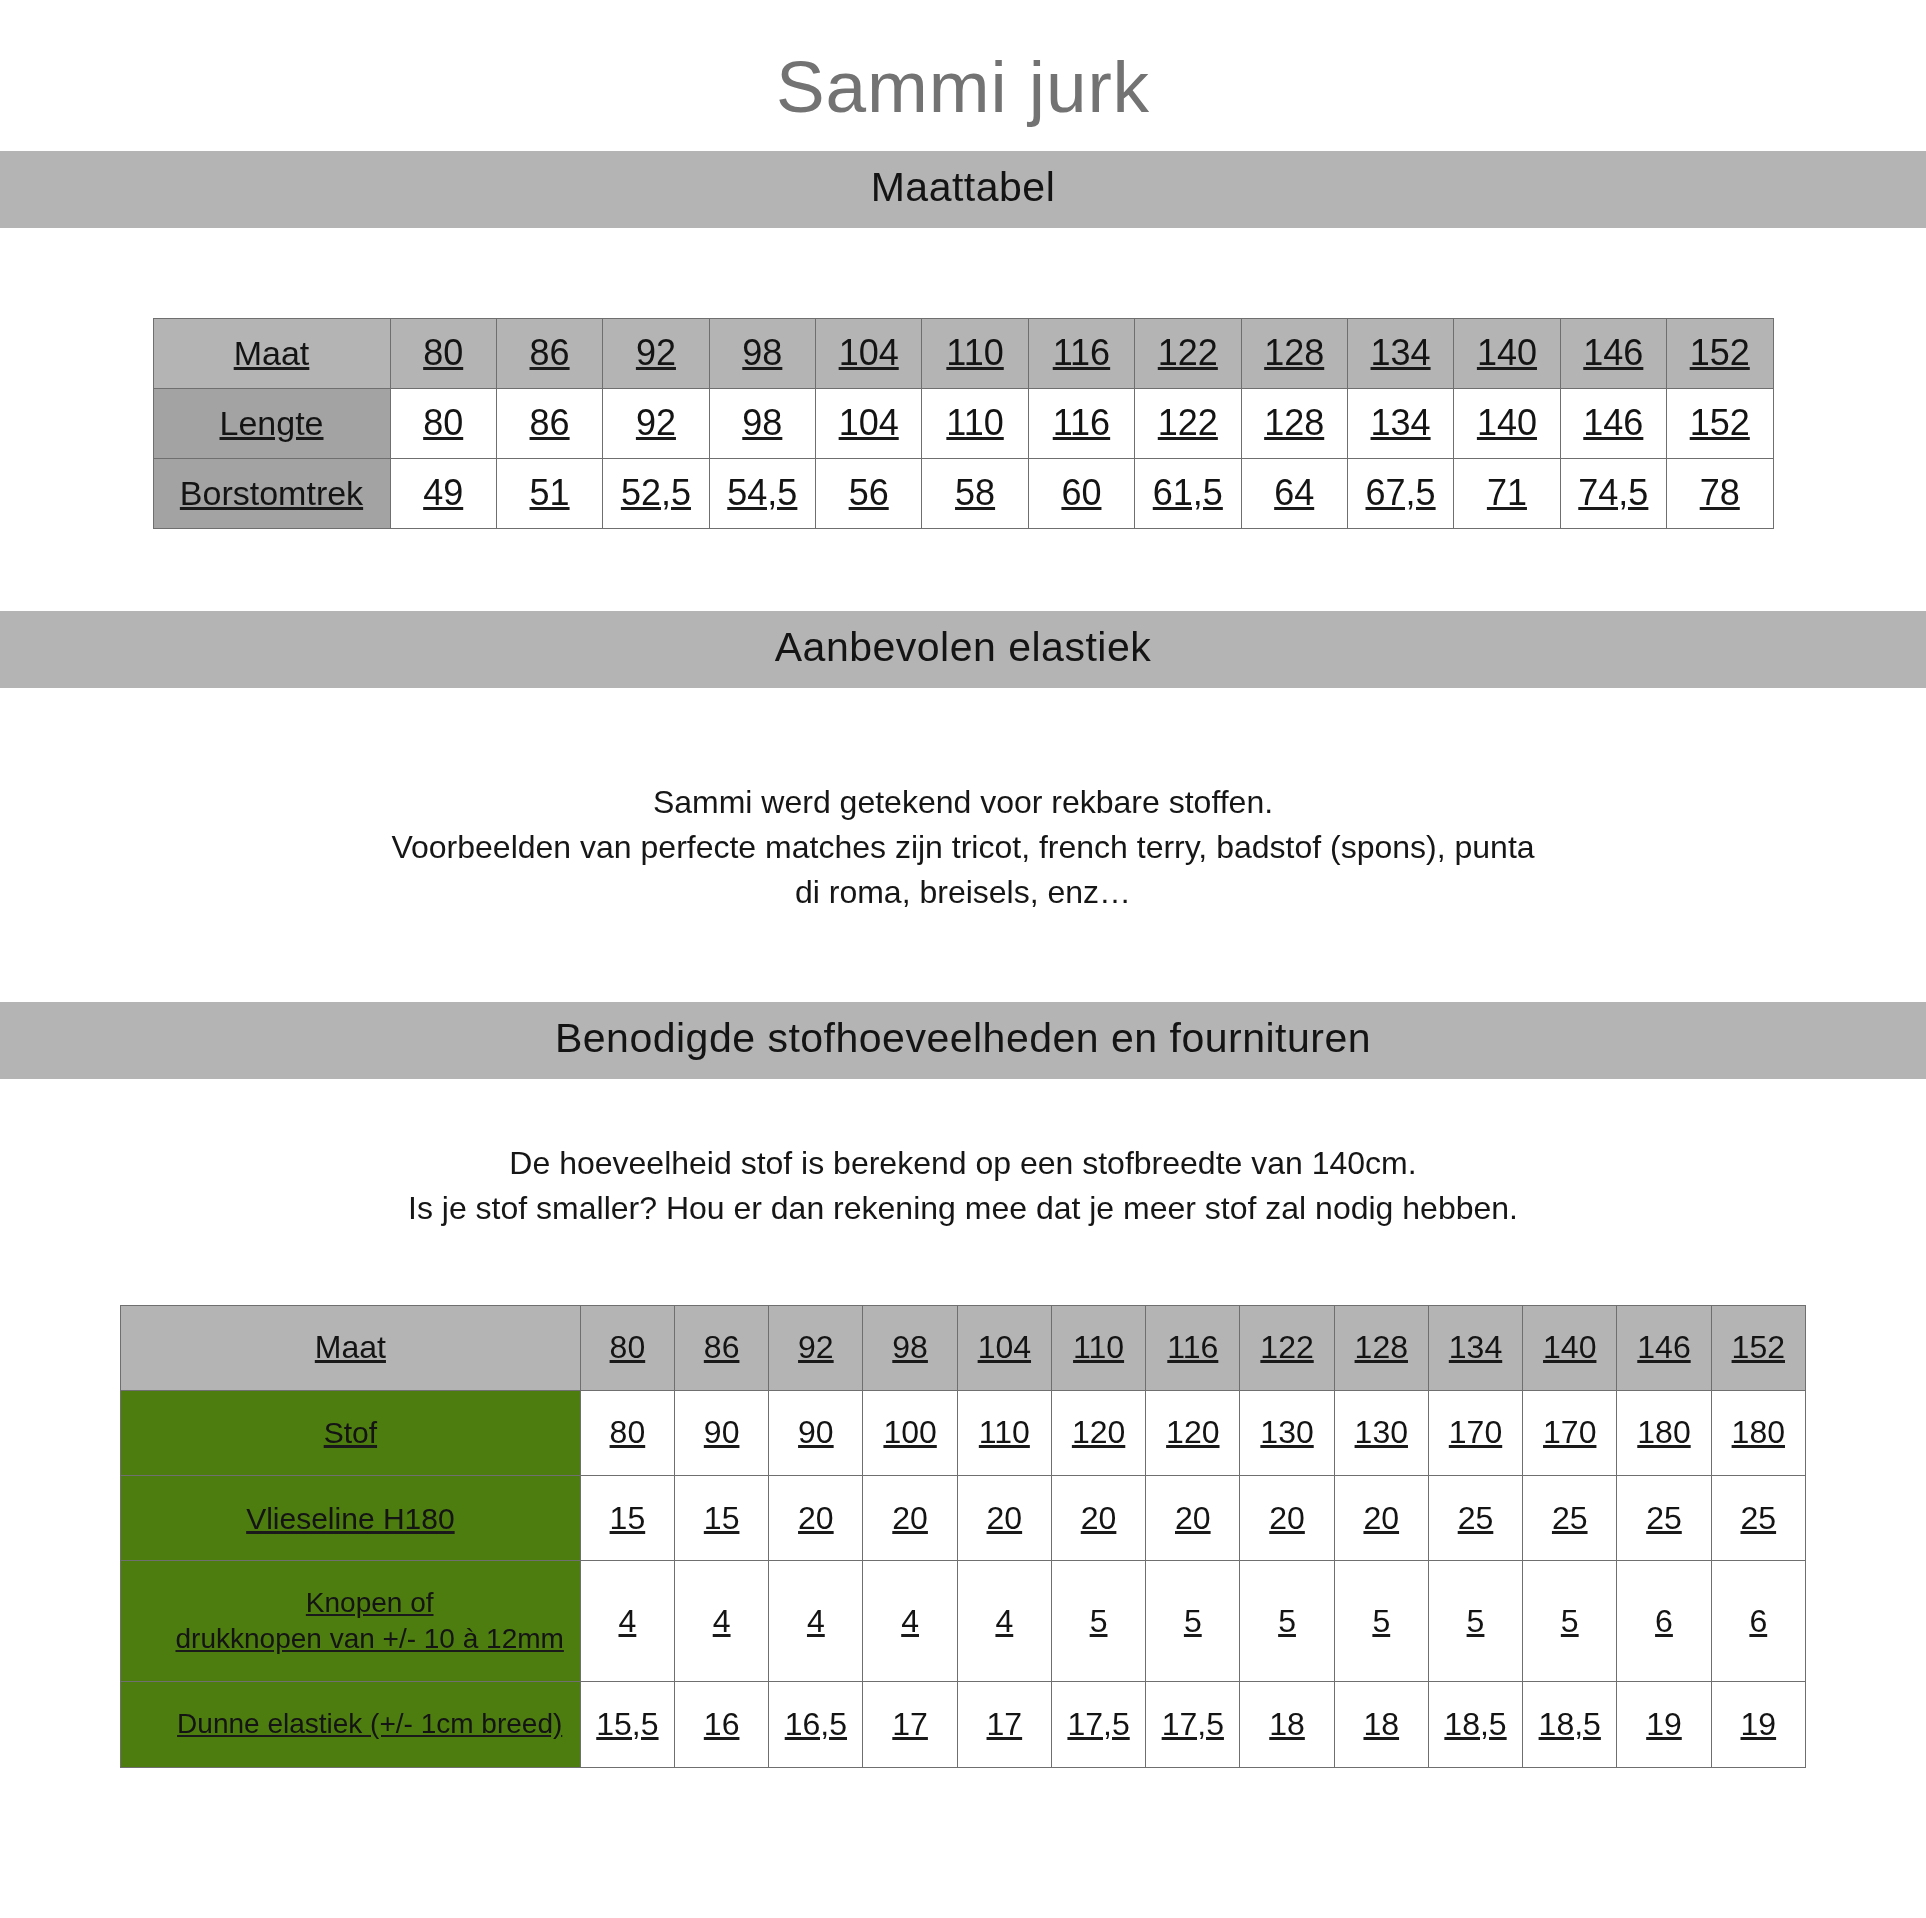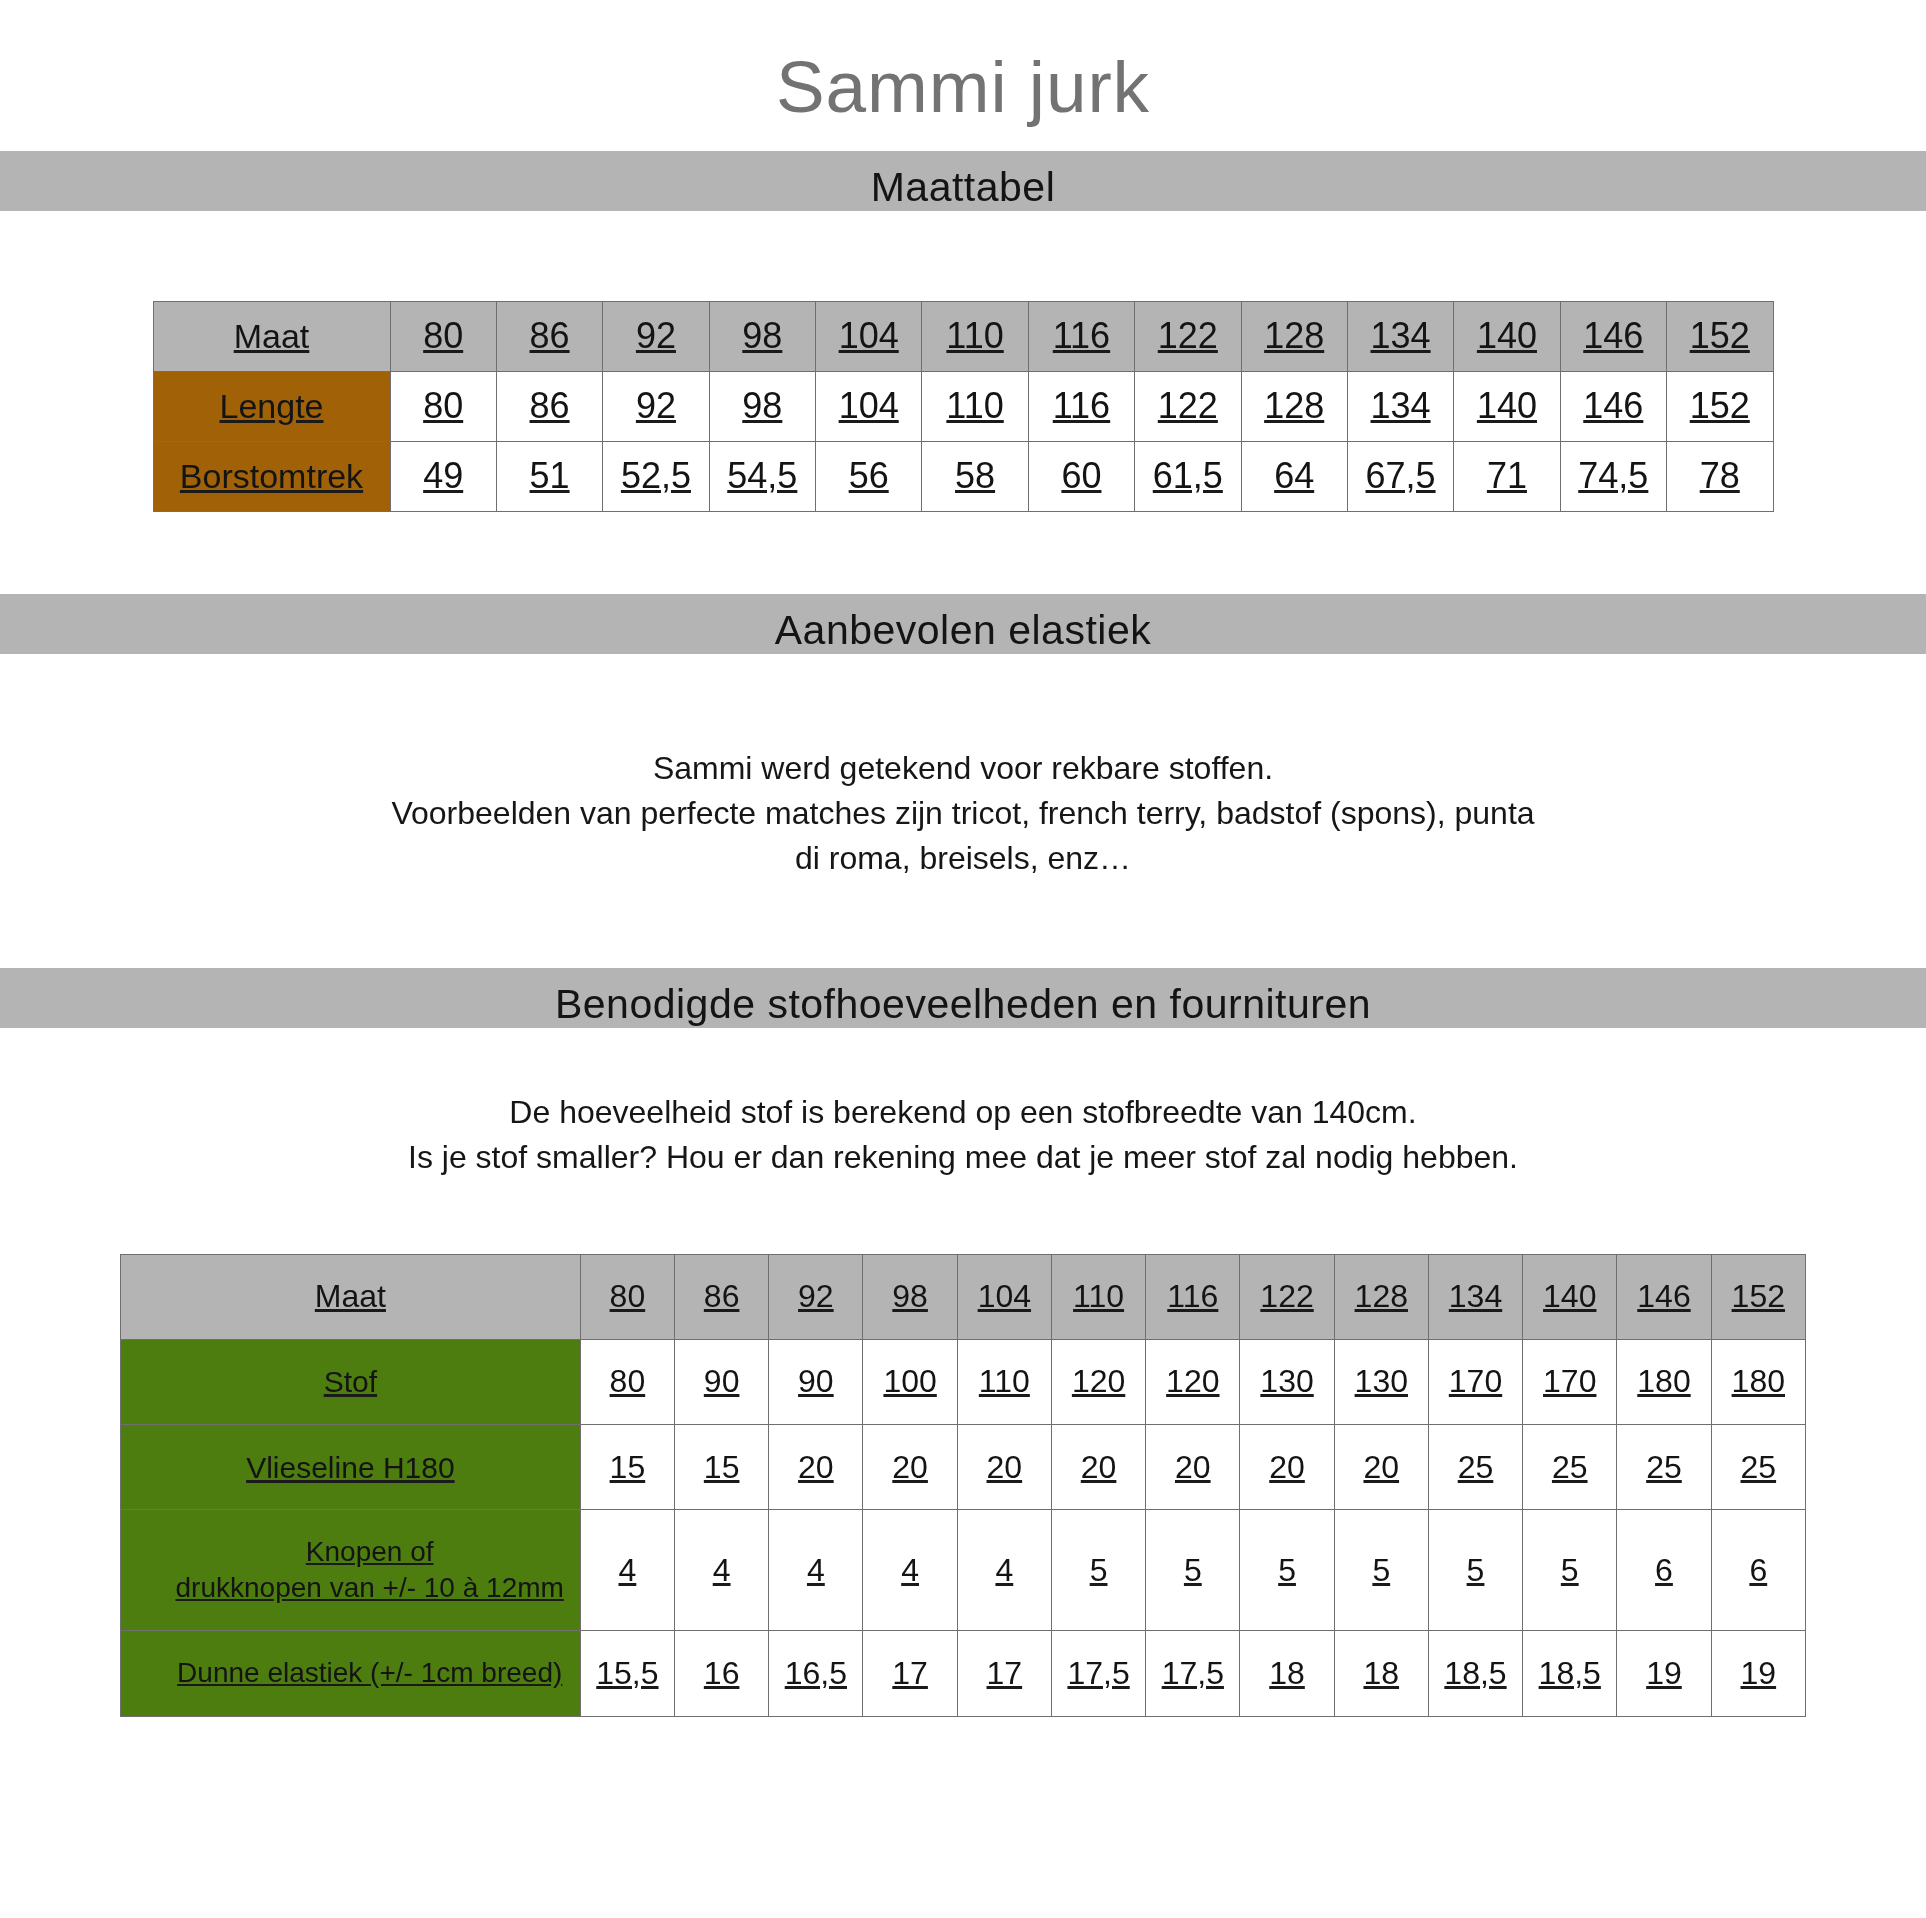--- a/index.html
+++ b/index.html
@@ -33,21 +33,21 @@
 
   
   .section-bar {
     background: #b4b4b4;
     width: 100%;
     text-align: center;
     font-size: 41px;
     font-weight: 300;
     letter-spacing: 0.5px;
     color: #141414;
-    padding: 13px 0 0 0;
+    padding: 13px 0 17px 0;
     box-sizing: border-box;
   }
   .bar-1 { margin-top: 9.4px; }
   .bar-2 { margin-top: 82px; }
   .bar-3 { margin-top: 86px; }
 
   
   .para {
     text-align: center;
     font-size: 32px;
@@ -73,21 +73,21 @@
     text-align: center;
     font-weight: 300;
     color: #141414;
   }
   
   .size-table td {
     height: 67px;
     font-size: 36px;
   }
   .size-table td.rowhead {
-    background: #a16207;
+    background: #a3a3a3;
     font-size: 34px;
     width: 234px;
   }
   .size-table tr.header-row td {
     background: #b4b4b4;
   }
 
   
   .amount-table td {
     height: 73px;

